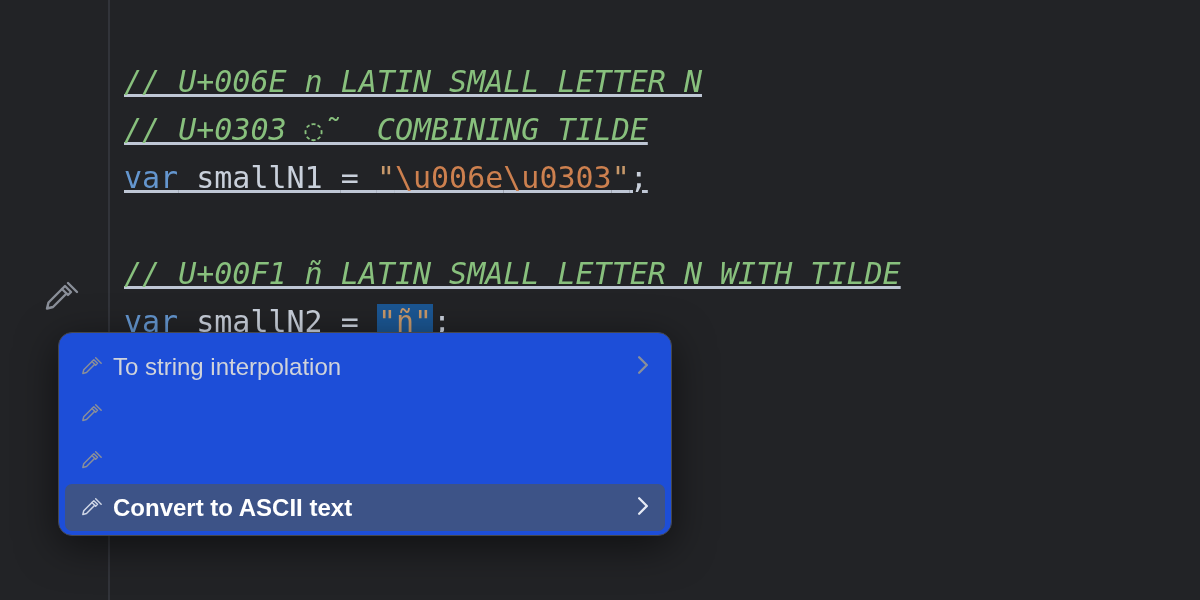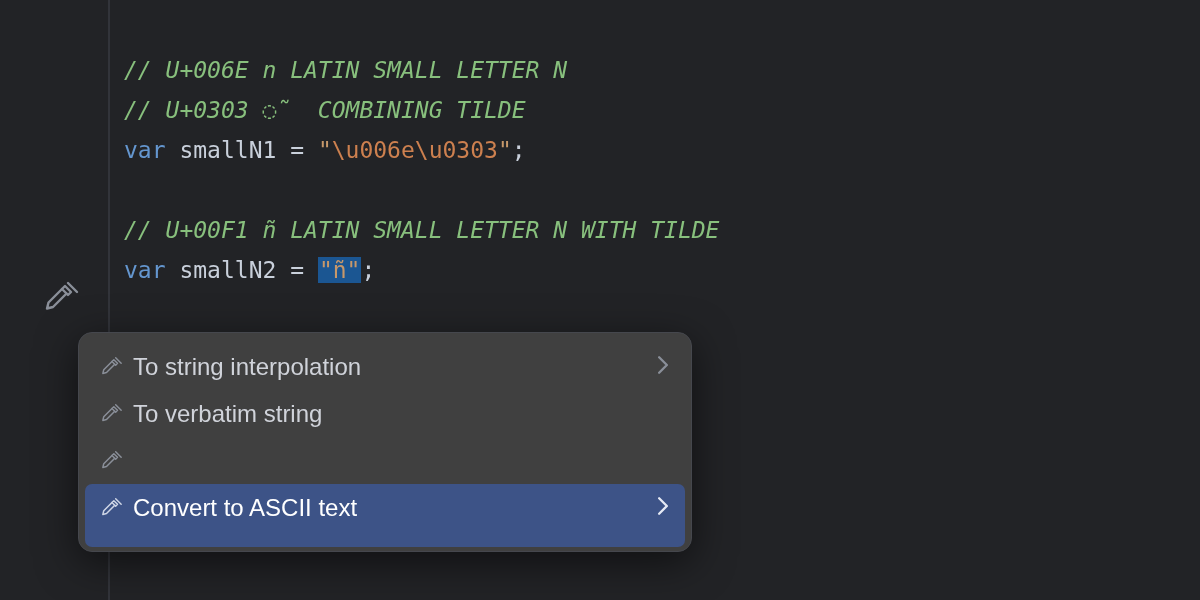--- a/index.html
+++ b/index.html
@@ -31,23 +31,24 @@
     left: 108px;
     top: 0;
     width: 2px;
     height: 100%;
     background: #32343a;
   }
   .code {
     position: absolute;
     left: 124px;
     top: 10px;
-    font-size: 23px;
-    line-height: 40px;
+    font-size: 30px;
+    line-height: 48px;
     white-space: pre;
+    text-decoration: underline;
   }
   .comment { color: #88c07d; font-style: italic; }
   .keyword { color: #6496cf; }
   .identifier { color: #c9d0db; }
   .op { color: #c9d0db; }
   .string { color: #c7986a; }
   .escape { color: #cd804f; }
   .highlight {
     background: #1b5692;
     color: #c7986a;
@@ -61,44 +62,44 @@
     top: 280px;
     color: #8a8f99;
   }
   .hammer-svg { display:block; }
 
   .popup {
     position: absolute;
     left: 58px;
     top: 332px;
     width: 612px;
-    background: #404040;
+    background: #1d4ed8;
     border: 1px solid #45474d;
     border-radius: 14px;
     box-shadow: 0 10px 40px rgba(0,0,0,0.55);
     padding: 10px 0 4px 0;
     font-family: -apple-system, BlinkMacSystemFont, "Segoe UI", sans-serif;
     overflow: hidden;
-    margin-left: 20px;
   }
   .popup-item {
     display: flex;
     align-items: center;
     height: 47px;
     padding: 0 22px 0 18px;
     font-size: 24px;
     color: #d0d3da;
     cursor: pointer;
   }
   .popup-item.selected {
     background: #3d5387;
     color: #ffffff;
     border-radius: 7px;
     margin: 0 6px;
-    padding: 0 16px 16px 12px;
+    padding: 0 16px 0 12px;
+    font-weight: bold;
   }
   .popup-item .item-icon {
     width: 30px;
     display: flex;
     align-items: center;
     justify-content: center;
     margin-right: 6px;
     color: #8a8f99;
     flex-shrink: 0;
   }
@@ -150,21 +151,20 @@
           </svg></span>
       </div>
       <div class="popup-item">
         <span class="item-icon">
           <svg width="22" height="22" viewBox="0 0 24 24" fill="none" stroke="currentColor" stroke-width="1.6" stroke-linecap="round" stroke-linejoin="round">
             <path d="M14 4l4 4-2 2-4-4z"></path>
             <path d="M12 6L3 15l-1 4 4-1 9-9"></path>
             <path d="M16 2l6 6"></path>
           </svg>
         </span>
-        <span class="item-label">To verbatim string</span>
       </div>
       <div class="popup-item">
         <span class="item-icon">
           <svg width="22" height="22" viewBox="0 0 24 24" fill="none" stroke="currentColor" stroke-width="1.6" stroke-linecap="round" stroke-linejoin="round">
             <path d="M14 4l4 4-2 2-4-4z"></path>
             <path d="M12 6L3 15l-1 4 4-1 9-9"></path>
             <path d="M16 2l6 6"></path>
           </svg>
         </span>
       </div>

